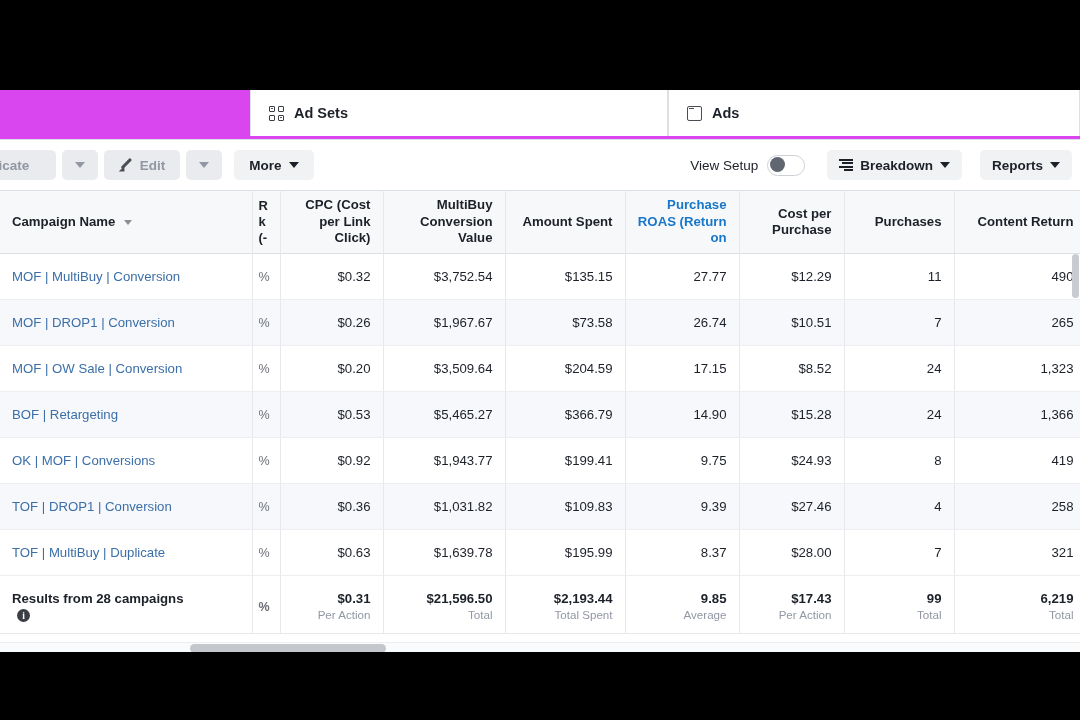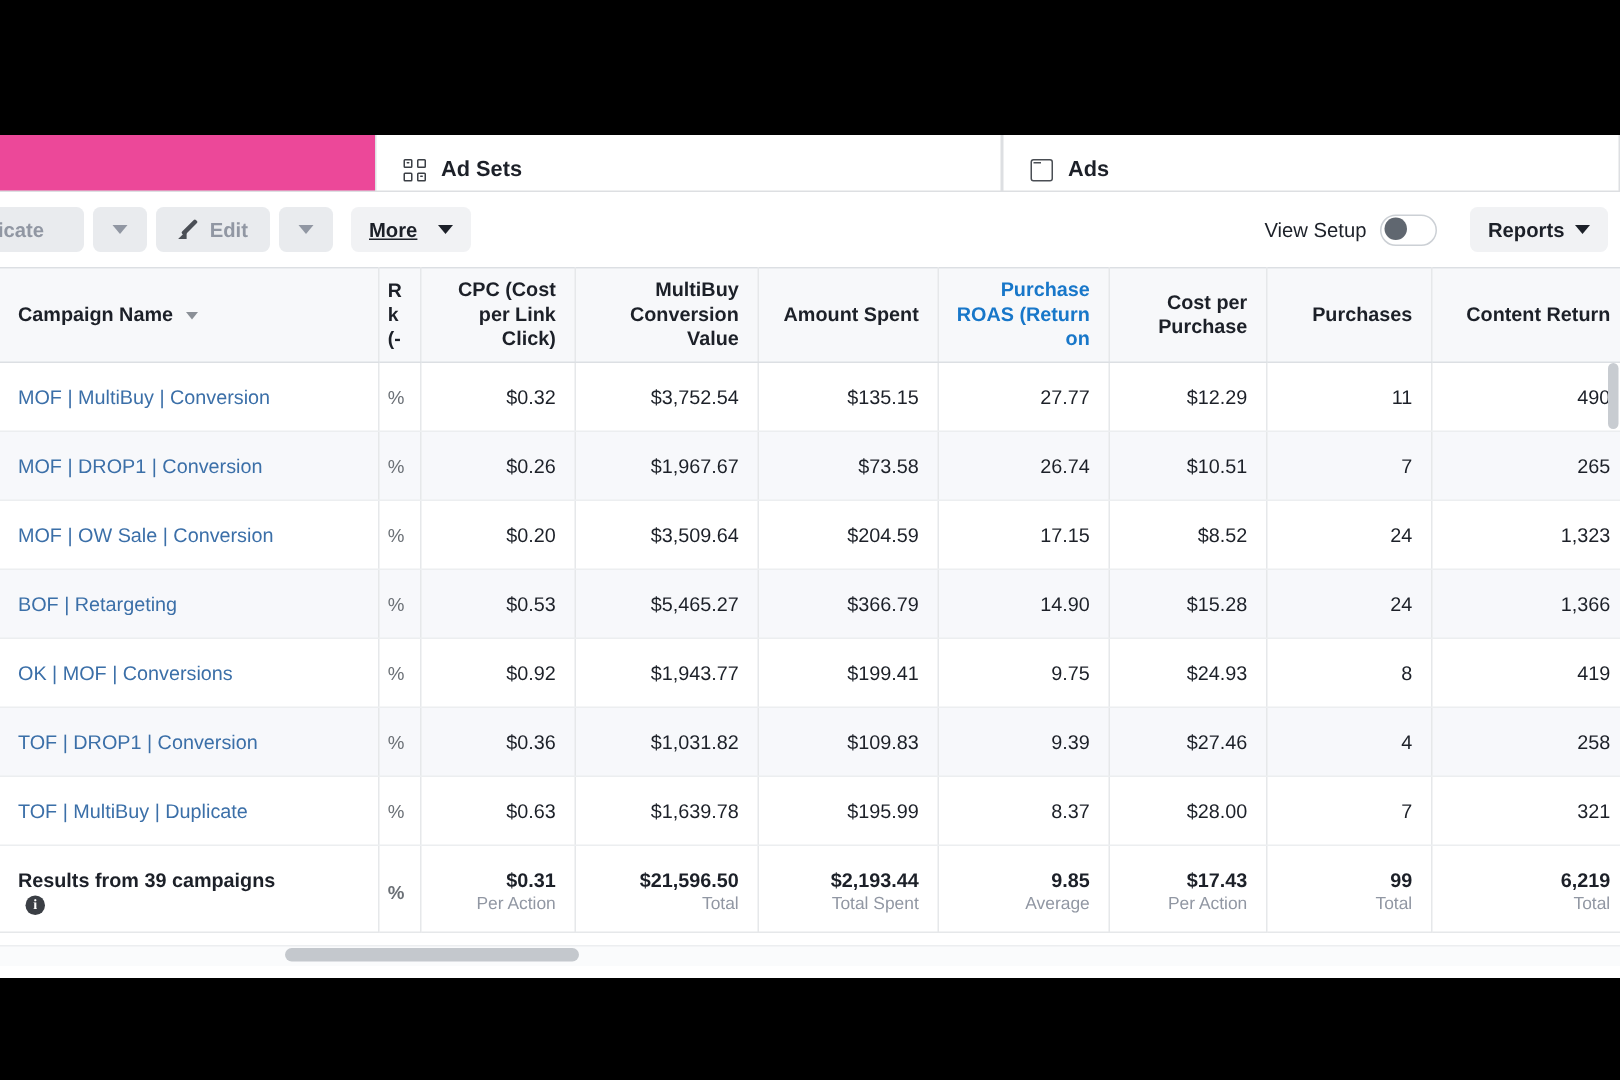--- a/index.html
+++ b/index.html
@@ -16,21 +16,21 @@
   .bar-top   { position:absolute; left:0; top:0;    width:1080px; height:90px;  background:#000; }
   .bar-bot   { position:absolute; left:0; top:652px;width:1080px; height:68px;  background:#000; }
 
   
   #app {
     position:absolute; left:0; top:90px; width:1080px; height:562px;
     background:#fff; overflow:hidden;
   }
 
   
-  .tabstrip { position:relative; height:38px; background:#ec4899; }
+  .tabstrip { position:relative; height:50px; background:#d946ef; }
   .tab {
     position:absolute; top:0; height:46px;
     display:flex; align-items:center; gap:10px;
     padding:0 18px; background:#fff;
     border-left:1px solid #dddfe2; border-right:1px solid #dddfe2;
     font-size:14.5px; font-weight:bold; color:#1c2028;
   }
   .tab-adsets { left:250px; width:418px; }
   .tab-ads    { left:668px; width:412px; }
   .tabstrip:after {
@@ -65,21 +65,21 @@
   }
   .btn.ghost { background:#f1f2f4; color:#1c2028; }
   .btn.disabled { color:#9197a3; }
   .caret { width:0;height:0;border-left:5px solid transparent;border-right:5px solid transparent;border-top:6px solid currentColor; }
   .caret.dark { border-top-color:#1c2028; }
 
   .tb-dup   { position:absolute; left:-58px; top:10px; width:114px; justify-content:center; }
   .tb-dupc  { position:absolute; left:62px;  top:10px; width:36px; justify-content:center; }
   .tb-edit  { position:absolute; left:104px; top:10px; width:76px; justify-content:center; }
   .tb-editc { position:absolute; left:186px; top:10px; width:36px; justify-content:center; }
-  .tb-more  { position:absolute; left:234px; top:10px; width:80px; justify-content:space-between;text-decoration:underline; }
+  .tb-more  { position:absolute; left:234px; top:10px; width:80px; justify-content:center; }
 
   .pencil { width:14px;height:14px;position:relative; }
   .pencil:before{
     content:""; position:absolute; left:1px; top:4px; width:13px; height:3.4px;
     background:#4b4f56; transform:rotate(-45deg); border-radius:1px;
   }
   .pencil:after{
     content:""; position:absolute; left:0px; top:9.5px;
     border-left:4px solid transparent;border-right:4px solid transparent;border-top:4px solid #4b4f56;
     transform:rotate(-45deg);
@@ -209,20 +209,30 @@
       <div class="tb-right">
 
         <div class="viewsetup">
           <span>View Setup</span>
           <span class="toggle">
             <span class="knob"></span>
           </span>
         </div>
 
 
+        <div class="btn ghost">
+          <span class="ico-break">
+              <b></b>
+              <b></b>
+              <b></b>
+              <b></b>
+            </span>
+          <span>Breakdown</span>
+          <span class="caret dark"></span>
+        </div>
 
         <div class="btn ghost">
           <span>Reports</span>
           <span class="caret dark"></span>
         </div>
       </div>
     </div>
 
     <div class="tablewrap">
       <table>
@@ -329,21 +339,21 @@
             <td>$1,639.78</td>
             <td>$195.99</td>
             <td>8.37</td>
             <td>$28.00</td>
             <td>7</td>
             <td>321</td>
           </tr>
 
           <tr class="totals">
             <td class="name">
-              <span class="tot-main">Results from 39 campaigns</span>
+              <span class="tot-main">Results from 28 campaigns</span>
               <span class="infoic">i</span>
             </td>
             <td class="partial">%</td>
             <td>
               <span class="tot-main">$0.31</span>
               <span class="tot-sub">Per Action</span>
             </td>
             <td>
               <span class="tot-main">$21,596.50</span>
               <span class="tot-sub">Total</span>

